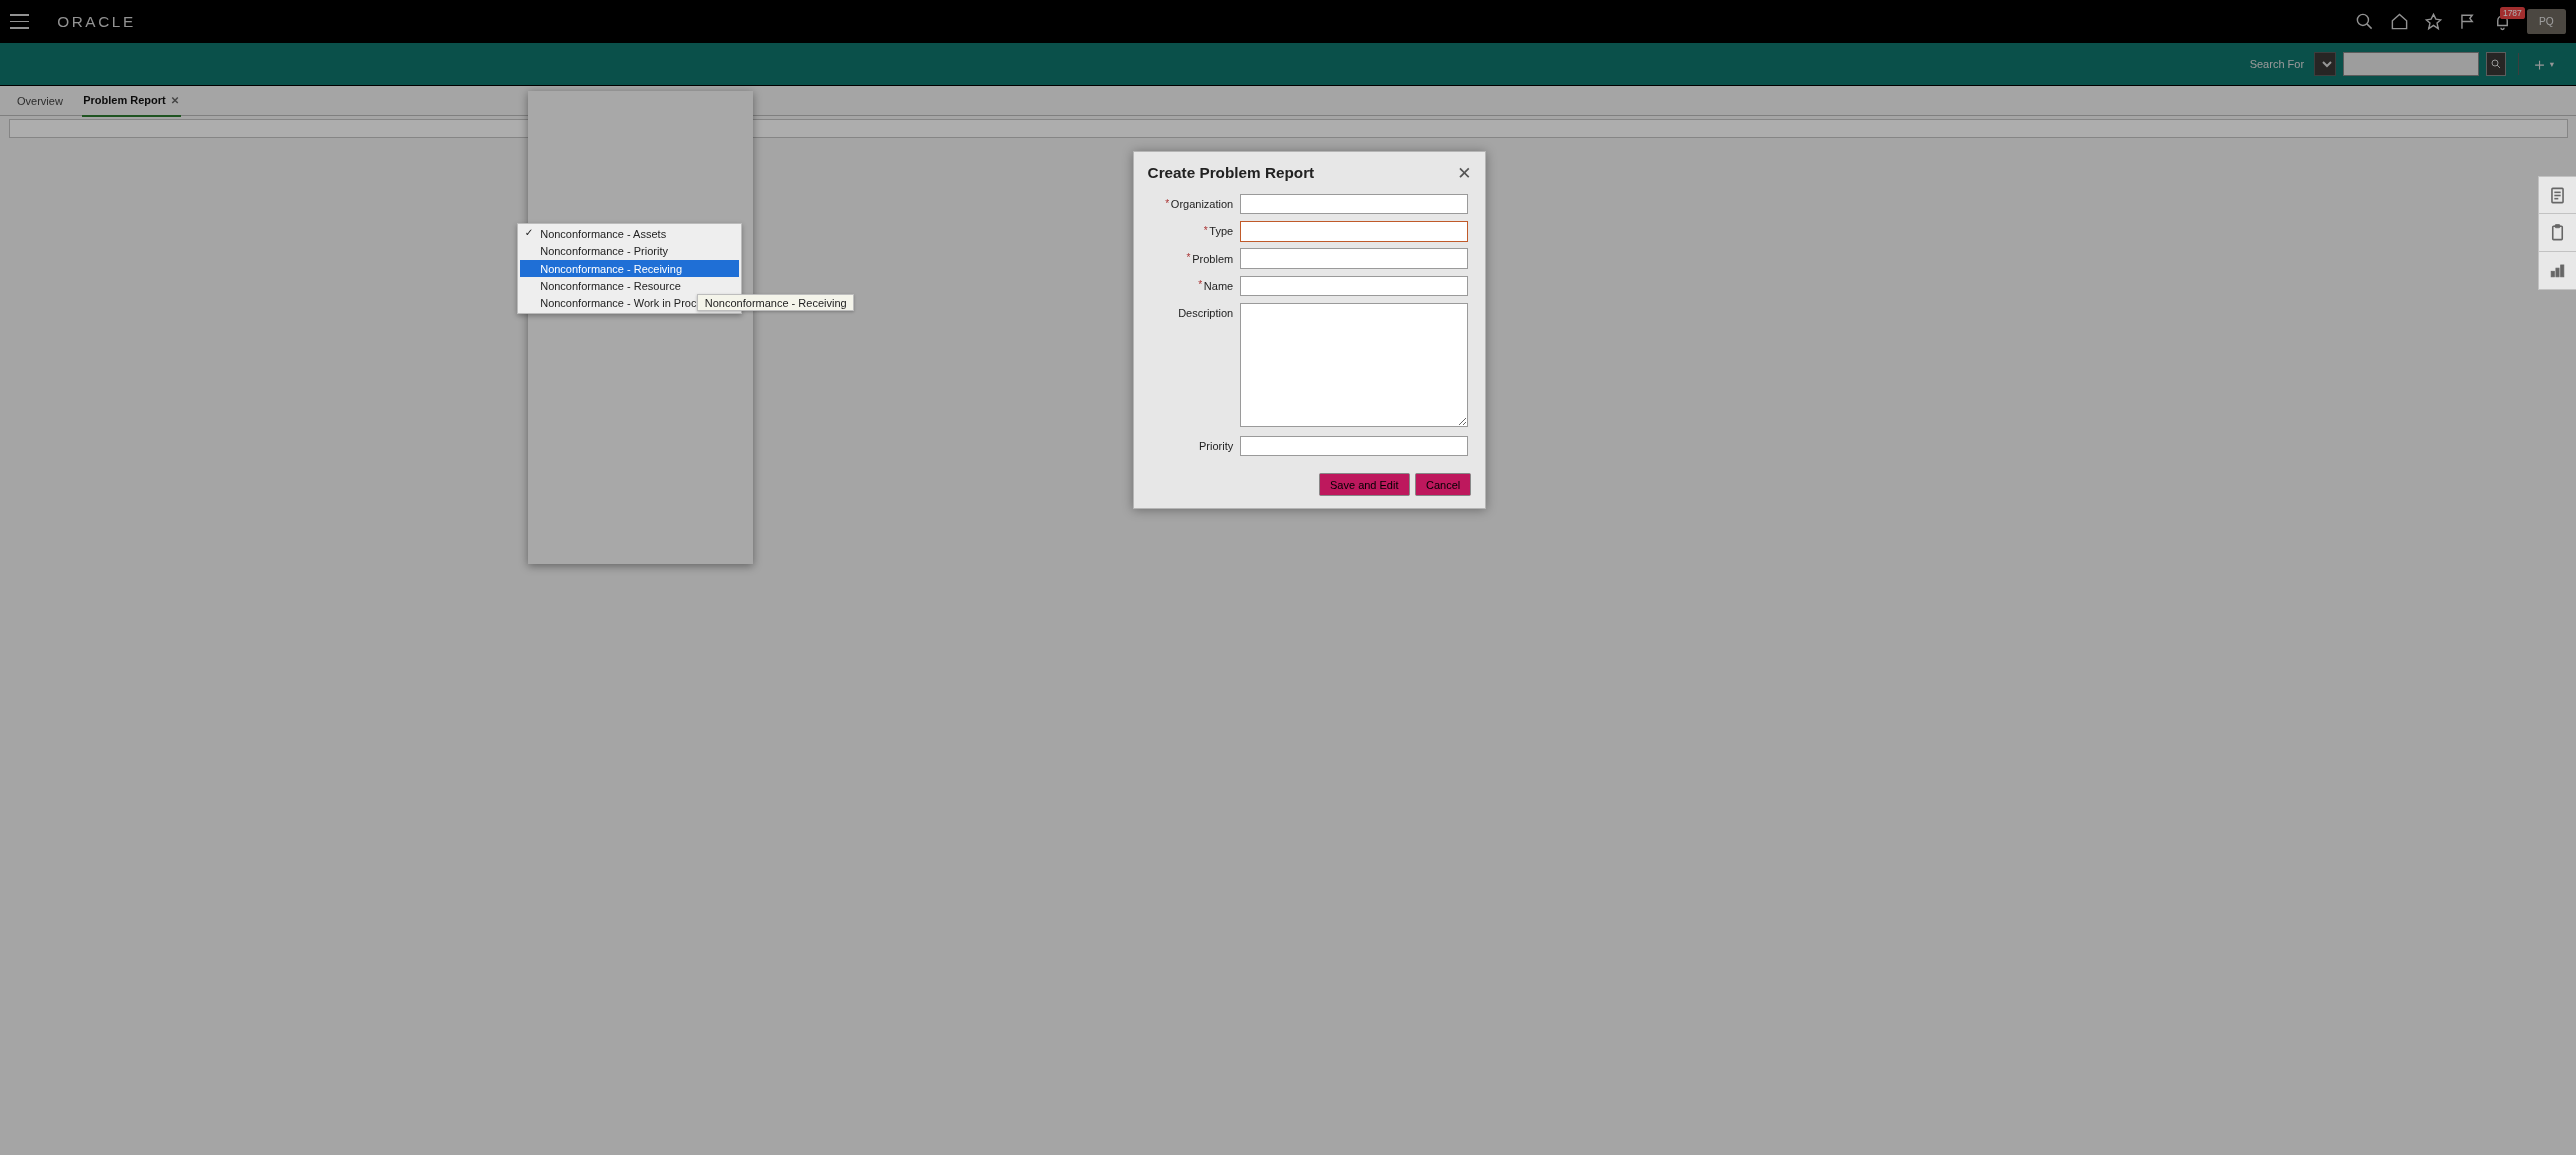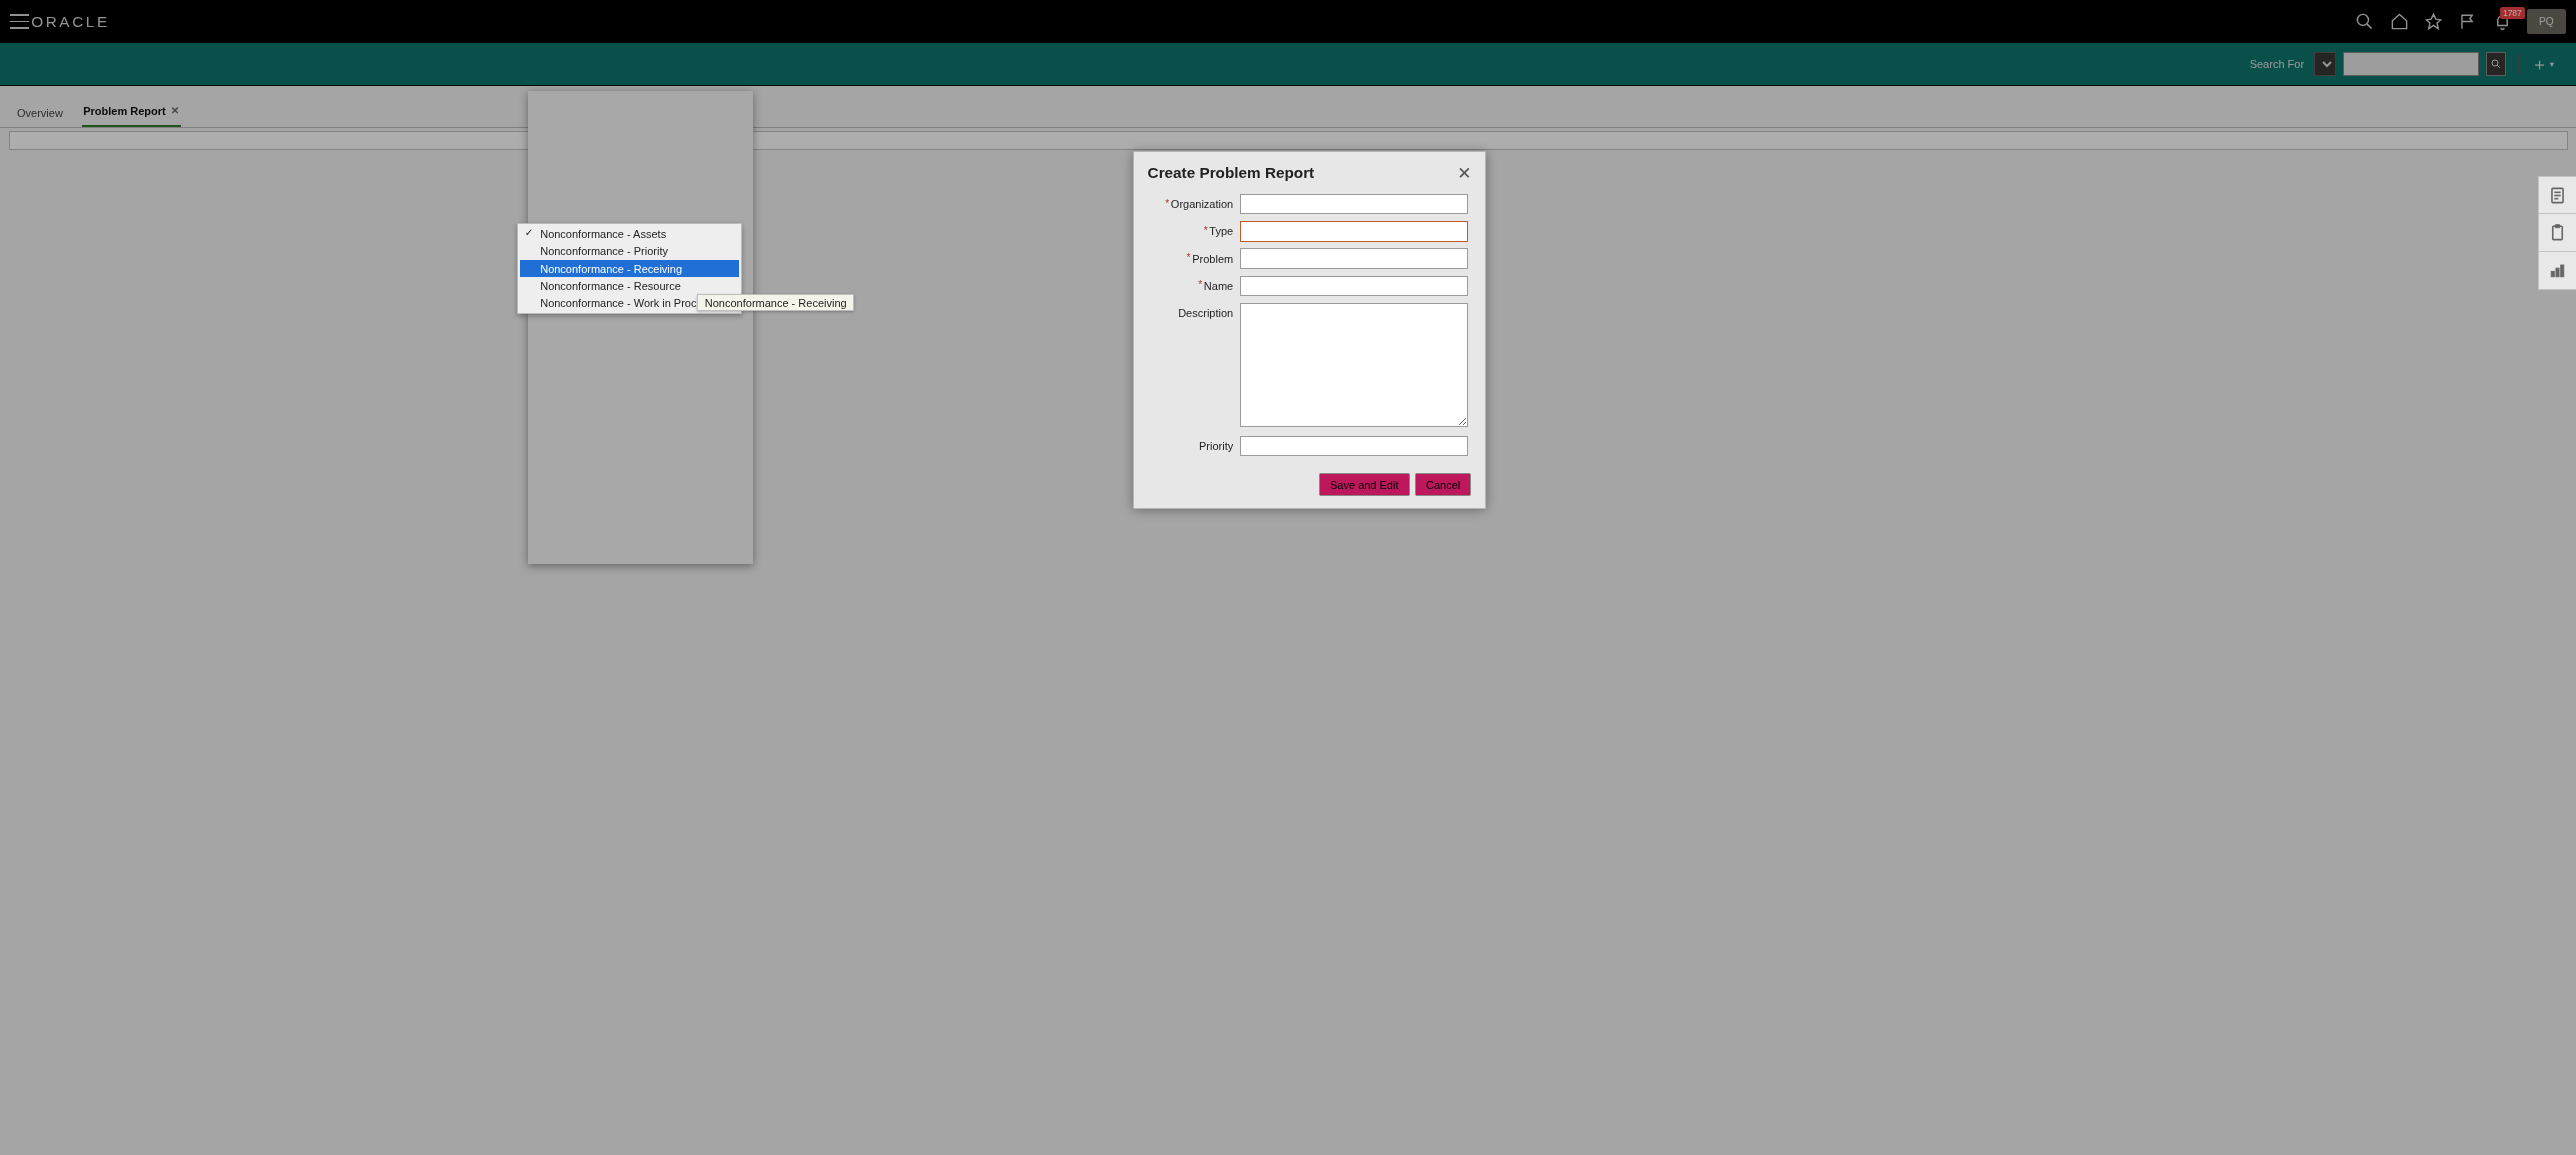--- a/index.html
+++ b/index.html
@@ -9,21 +9,21 @@
 
   
   .topbar {
     height: 43px;
     background: #000;
     display: flex;
     align-items: center;
     justify-content: space-between;
     padding: 0 10.2px;
   }
-  .topbar-left { display: flex; align-items: center; gap: 2px; justify-content: space-between; }
+  .topbar-left { display: flex; align-items: center; gap: 28px; justify-content: space-between; }
   .hamburger { width: 19px; height: 15.3px; display: flex; flex-direction: column; justify-content: space-between; cursor: pointer; }
   .hamburger span { display: block; height: 1.7px; background: #d7d7d7; }
   .brand { font-family: Arial, sans-serif; font-weight: 400; letter-spacing: 2.6px; color: #d7d7d7; font-size: 15.3px; }
   .topbar-right { display: flex; align-items: center; gap: 15.3px; }
   .tb-icon { width: 19px; height: 19px; color: #d7d7d7; cursor: pointer; display:flex; align-items:center; justify-content:center; position:relative; }
   .tb-icon svg { width: 19px; height: 19px; stroke: #d7d7d7; fill: none; stroke-width: 1.8; }
   .badge-count {
     position: absolute;
     top: -5.1px; left: 7px;
     background: #ef4444; color: #fff;
@@ -52,21 +52,21 @@
   .searchband .go-btn {
     height:24px; width:20.5px; border:0.9px solid #888; background:#3a3735; display:flex; align-items:center; justify-content:center; cursor:pointer;
   }
   .searchband .go-btn svg { width:12px; height:12px; stroke:#ddd; fill:none; stroke-width:2;}
   .searchband .divider { width:0.9px; height:22px; background:#5a5a5a; margin: 0 5.1px;}
   .searchband .plus { color:#ddd; font-size:17px; display:flex; align-items:center; gap:1.7px; cursor:pointer;}
   .searchband .plus .caret { font-size:8.5px; }
 
   
   .tabstrip {
-    height: 42px; background: #f3f3f3; display:flex; align-items:flex-end;
+    height: 30px; background: #f3f3f3; display:flex; align-items:center;
     padding: 0 15.3px; gap: 17px; border-bottom: 0.9px solid #bcbcbc;
   }
   .tab { padding: 10.2px 1.7px 8.5px; font-size:11px; color:#444; cursor:pointer; display:flex; align-items:center; gap:5.1px;}
   .tab.active { color:#111; font-weight:700; border-bottom:2.6px solid #2e7d32; }
   .tab .close-x { font-size:10.2px; color:#666; cursor:pointer; }
 
   
   .thinbar {
     margin: 3.4px 8.5px 0; height: 19px; border:0.9px solid #c4c4c4; background:#fff;
   }

